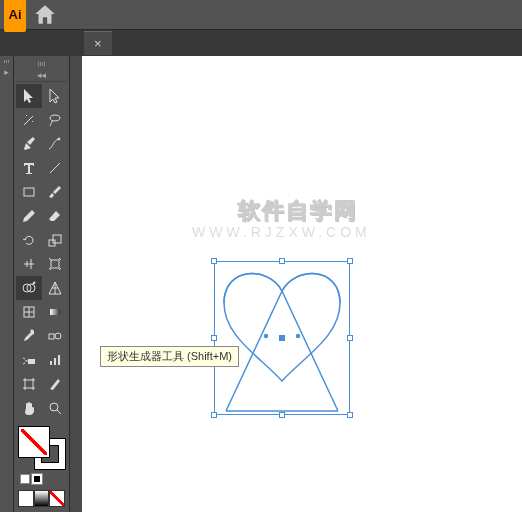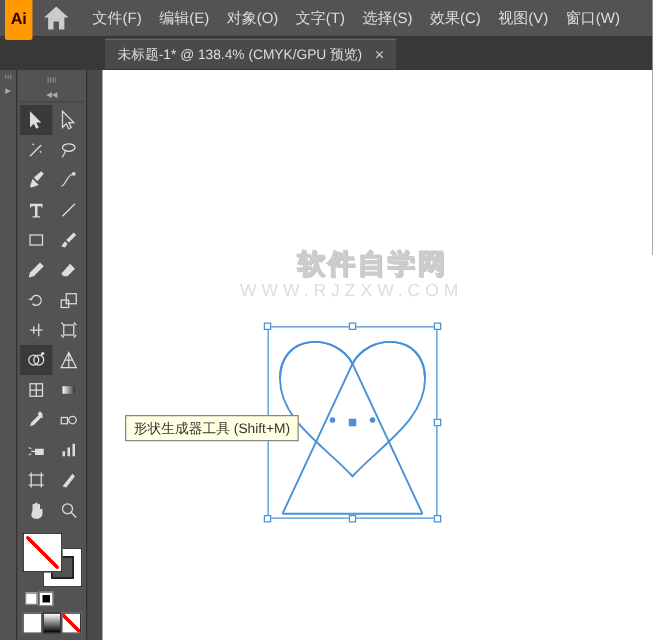--- a/index.html
+++ b/index.html
@@ -58,47 +58,36 @@
 
 .selection { position: absolute; left: 132px; top: 205px; width: 136px; height: 154px; }
 .sel-box { position: absolute; inset: 0; border: 1px solid #4a90d9; }
 .handle { position: absolute; width: 6px; height: 6px; background: #fff; border: 1px solid #4a90d9; }
 .h-tl { left: -3px; top: -3px; } .h-tm { left: calc(50% - 3px); top: -3px; } .h-tr { right: -3px; top: -3px; }
 .h-ml { left: -3px; top: calc(50% - 3px); } .h-mr { right: -3px; top: calc(50% - 3px); }
 .h-bl { left: -3px; bottom: -3px; } .h-bm { left: calc(50% - 3px); bottom: -3px; } .h-br { right: -3px; bottom: -3px; }
 .center-dot { position: absolute; left: calc(50% - 3px); top: calc(50% - 3px); width: 6px; height: 6px; background: #4a90d9; }
 .heart-path { position: absolute; inset: 0; }
 
-.tooltip { position: absolute; left: 30px; top: 276px; background: #ffffe1; border: 1px solid #888; padding: 2px 6px; font-size: 11px; color: #333; z-index: 100; white-space: nowrap; }
+.tooltip { position: absolute; left: 30px; top: 290px; background: #ffffe1; border: 1px solid #888; padding: 2px 6px; font-size: 11px; color: #333; z-index: 100; white-space: nowrap; }
 </style>
 </head>
 <body>
 
 <div class="menubar">
   <div class="app-icon">Ai</div>
   <div class="home-icon">
     <svg viewBox="0 0 24 24" fill="#ccc">
         <path d="M12 3l9 8h-3v9h-4v-6h-4v6H6v-9H3z"></path>
       </svg>
   </div>
-  <div class="menu-items">
-    <div class="menu-item">文件(F)</div>
-    <div class="menu-item">编辑(E)</div>
-    <div class="menu-item">对象(O)</div>
-    <div class="menu-item">文字(T)</div>
-    <div class="menu-item">选择(S)</div>
-    <div class="menu-item">效果(C)</div>
-    <div class="menu-item">视图(V)</div>
-    <div class="menu-item">窗口(W)</div>
-  </div>
 </div>
 
 <div class="tabbar">
   <div class="tab">
-    <span>未标题-1* @ 138.4%  (CMYK/GPU 预览)</span>
     <span class="tab-close">×</span>
   </div>
 </div>
 
 <div class="workspace">
 
   <div class="thin-bar">
     <div class="thin-handle">
         <span></span>
         <span></span>

